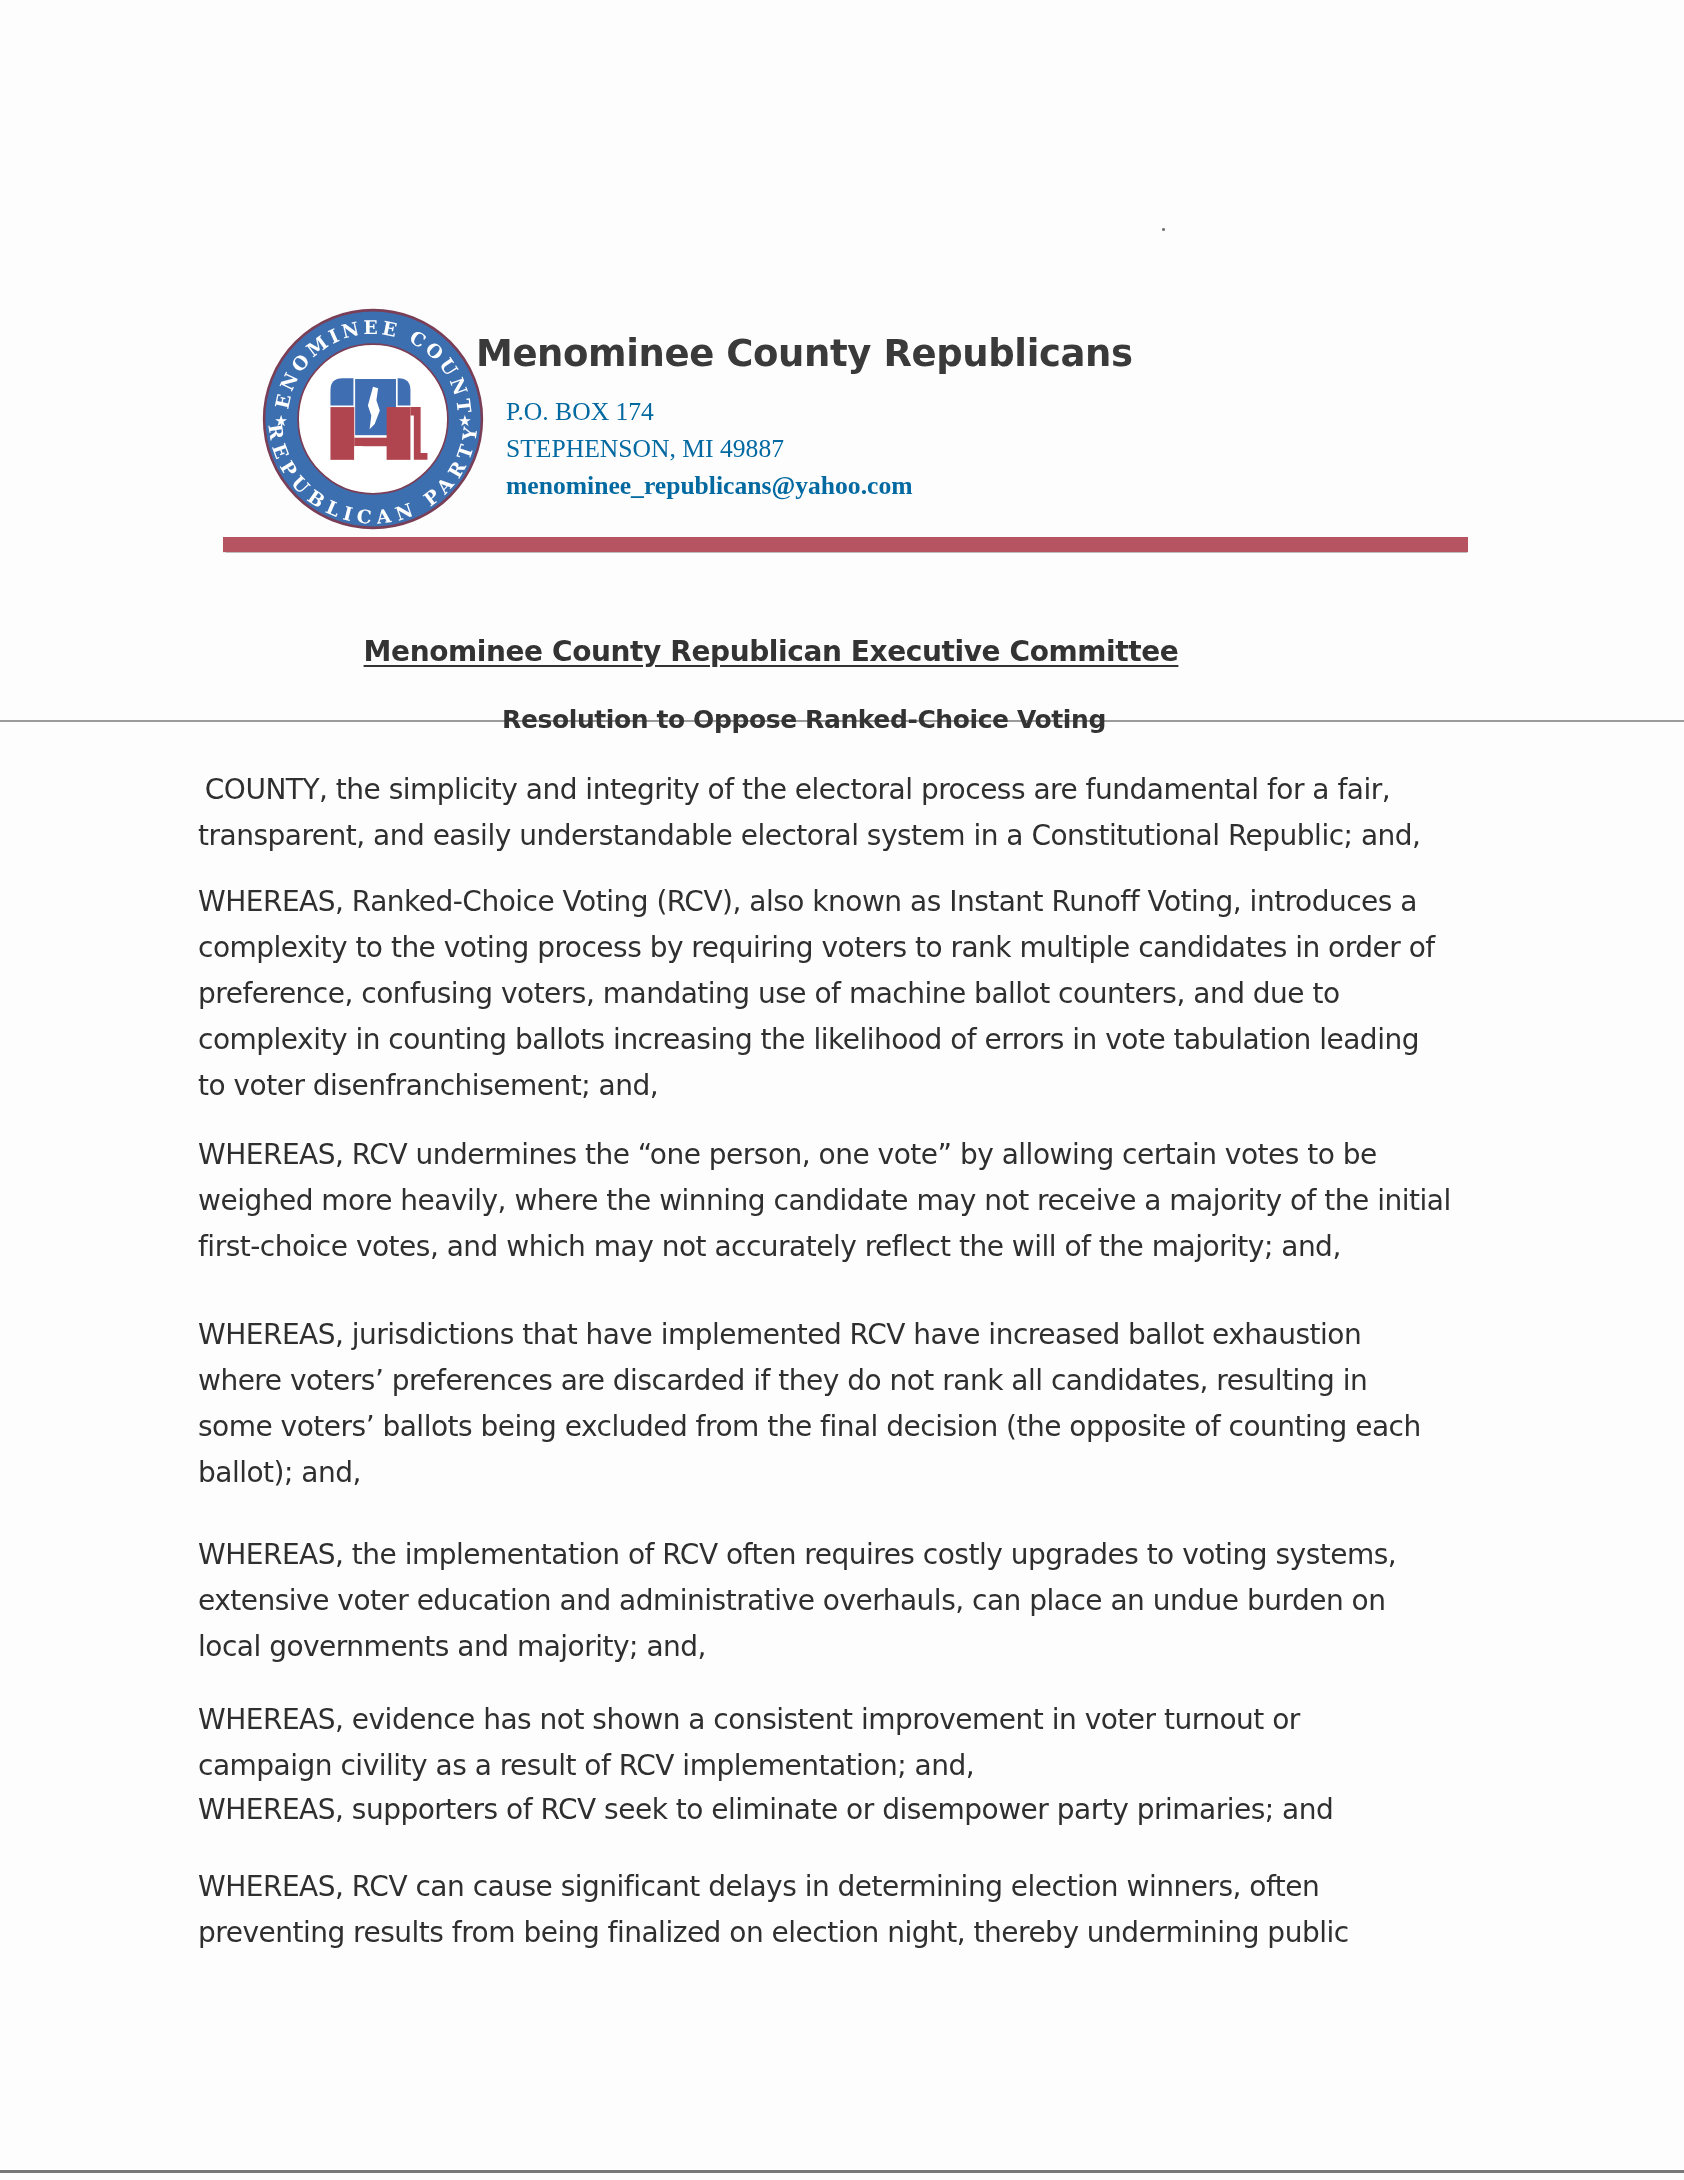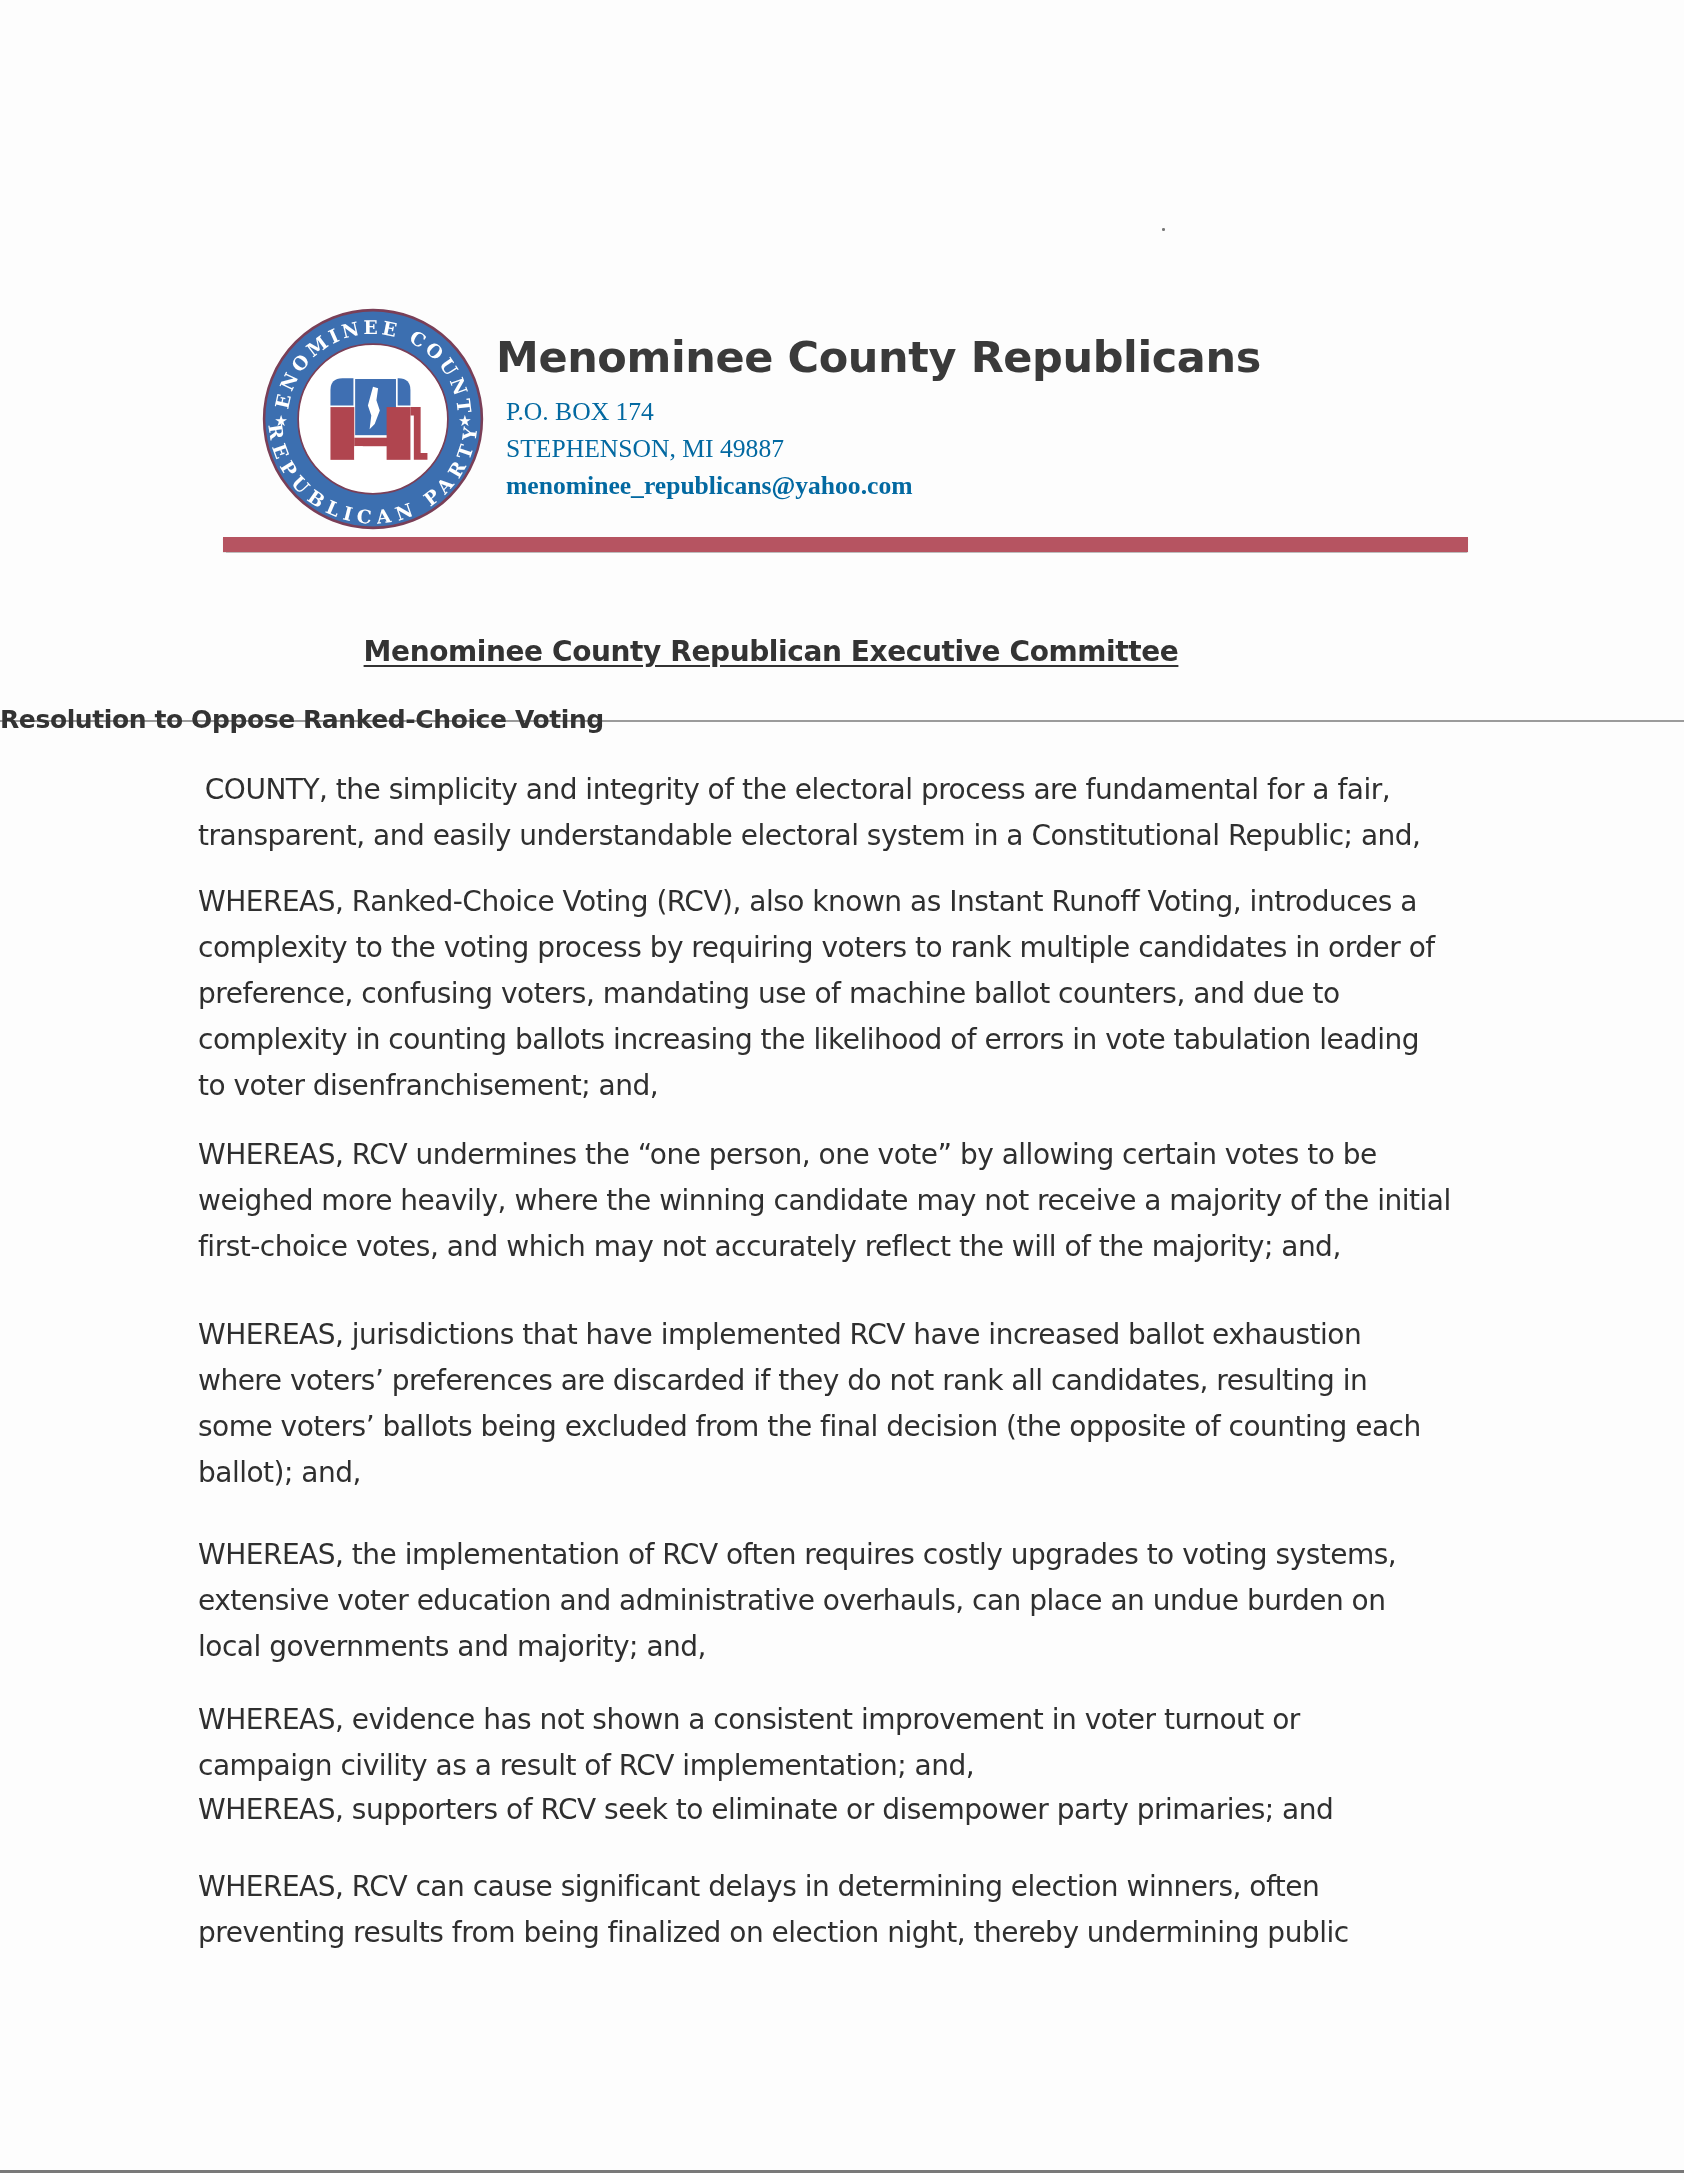--- a/index.html
+++ b/index.html
@@ -24,25 +24,25 @@
     
     .logo {
       position: absolute;
       left: 259px;
       top: 305px;
       width: 228px;
       height: 228px;
     }
     .org-name {
       position: absolute;
-      left: 496px;
+      left: 476px;
       top: 332px;
       font-family: "DejaVu Sans", sans-serif;
       font-weight: bold;
-      font-size: 43px;
+      font-size: 37px;
       color: #3a3a3a;
       letter-spacing: -0.4px;
       white-space: nowrap;
     }
     .addr-line {
       position: absolute;
       left: 506px;
       font-family: "Liberation Serif", serif;
       font-size: 25.6px;
       color: #0369a1;
@@ -78,20 +78,21 @@
       font-size: 28px;
       color: #333333;
       text-decoration: underline;
       text-underline-offset: 4.3px;
       letter-spacing: -0.4px;
     }
     .resolution-title {
       position: absolute;
       left: 0; width: 1608px;
       top: 705px;
+      text-align: center;
       font-family: "DejaVu Sans", sans-serif;
       font-weight: bold;
       font-size: 25px;
       color: #333333;
       letter-spacing: -0.4px;
       z-index: 2;
     }
     .fold-line {
       position: absolute;
       left: 0;

